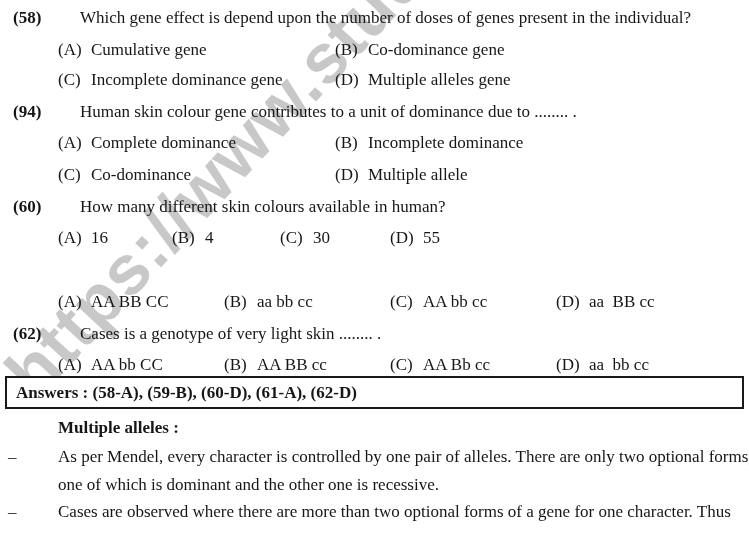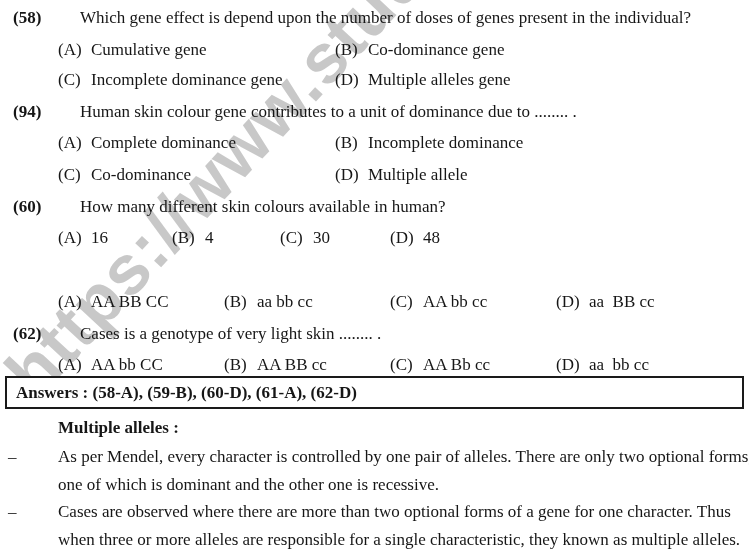--- a/index.html
+++ b/index.html
@@ -64,21 +64,21 @@
     </div>
 
     <div class="row" style="top:197px">
       <span class="qnum">(60)</span>
       <span class="qtext">How many different skin colours available in human?</span>
     </div>
     <div class="row" style="top:228px">
       <span class="opt" style="left:58px"><span class="optlabel">(A)</span><span class="opttext">16</span></span>
       <span class="opt" style="left:172px"><span class="optlabel">(B)</span><span class="opttext">4</span></span>
       <span class="opt" style="left:280px"><span class="optlabel">(C)</span><span class="opttext">30</span></span>
-      <span class="opt" style="left:390px"><span class="optlabel">(D)</span><span class="opttext">48</span></span>
+      <span class="opt" style="left:390px"><span class="optlabel">(D)</span><span class="opttext">55</span></span>
     </div>
 
     <div class="row" style="top:292px">
       <span class="opt" style="left:58px"><span class="optlabel">(A)</span><span class="opttext">AA BB CC</span></span>
       <span class="opt" style="left:224px"><span class="optlabel">(B)</span><span class="opttext">aa bb cc</span></span>
       <span class="opt" style="left:390px"><span class="optlabel">(C)</span><span class="opttext">AA bb cc</span></span>
       <span class="opt" style="left:556px"><span class="optlabel">(D)</span><span class="opttext">aa  BB cc</span></span>
     </div>
 
     <div class="row" style="top:324px">
@@ -97,16 +97,15 @@
     </div>
 
     <div class="heading">Multiple alleles :</div>
 
     <span class="bullet-marker" style="top:447px">–</span>
     <span class="bullet-line" style="top:447px">As per Mendel, every character is controlled by one pair of alleles. There are only two optional forms,</span>
     <span class="bullet-line" style="top:475px">one of which is dominant and the other one is recessive.</span>
 
     <span class="bullet-marker" style="top:502px">–</span>
     <span class="bullet-line" style="top:502px">Cases are observed where there are more than two optional forms of a gene for one character. Thus</span>
-    <span class="bullet-line" style="top:530px">when three or more alleles are responsible for a single characteristic, they known as multiple alleles.</span>
 
   </div>
 </div>
 
 </body></html>

